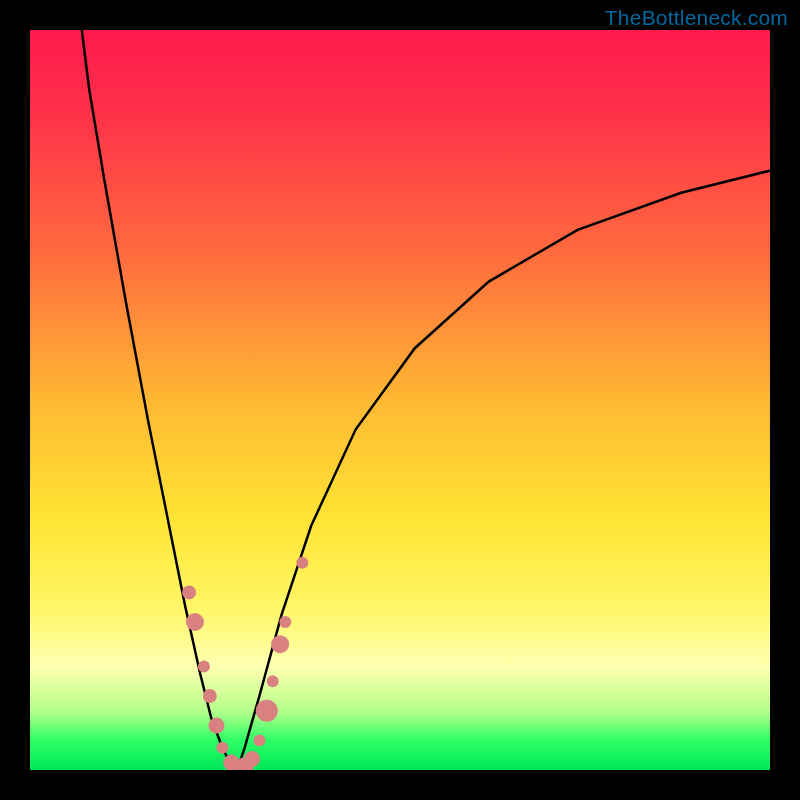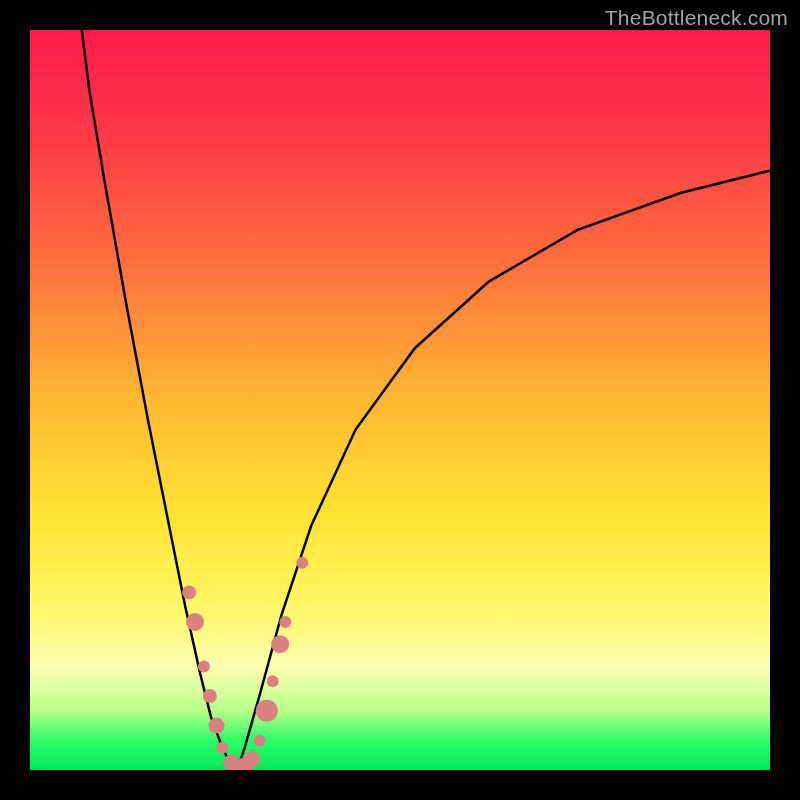--- a/index.html
+++ b/index.html
@@ -36,21 +36,21 @@
       #ffffb0 86%,
       #b6ff8a 92%,
       #2dff66 96%,
       #00e65a 100%
     );
   }
   .watermark {
     position: absolute;
     top: 6px;
     right: 12px;
-    color: #a3a3a3;
+    color: #0369a1;
     font-size: 21px;
     font-weight: 500;
     letter-spacing: 0.2px;
     z-index: 10;
   }
   svg.curve {
     position: absolute;
     top: 0;
     left: 0;
     width: 740px;

